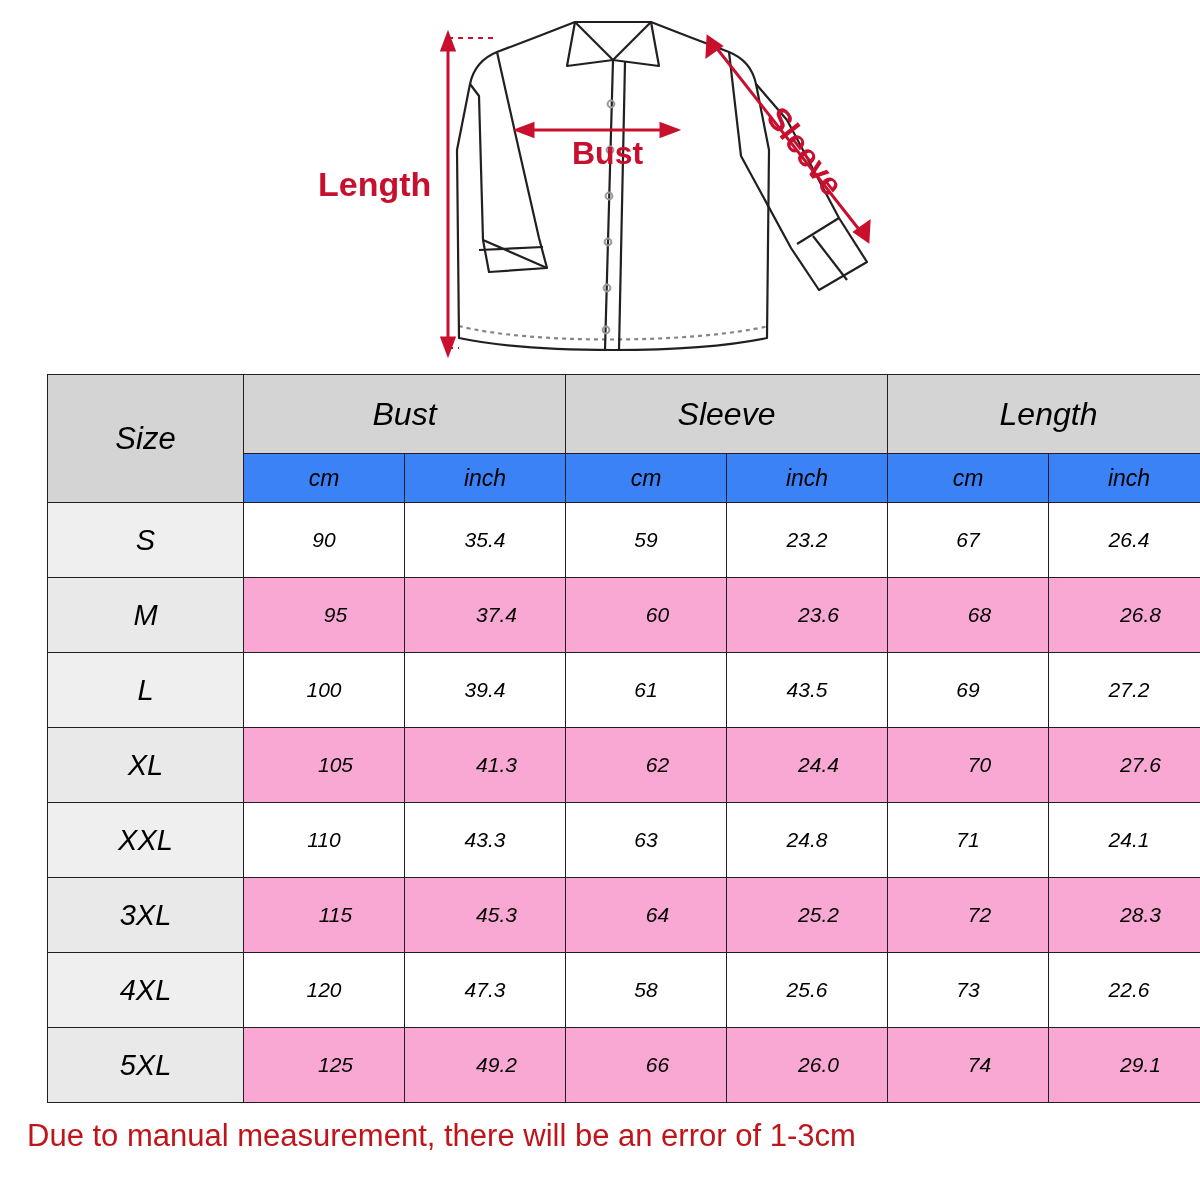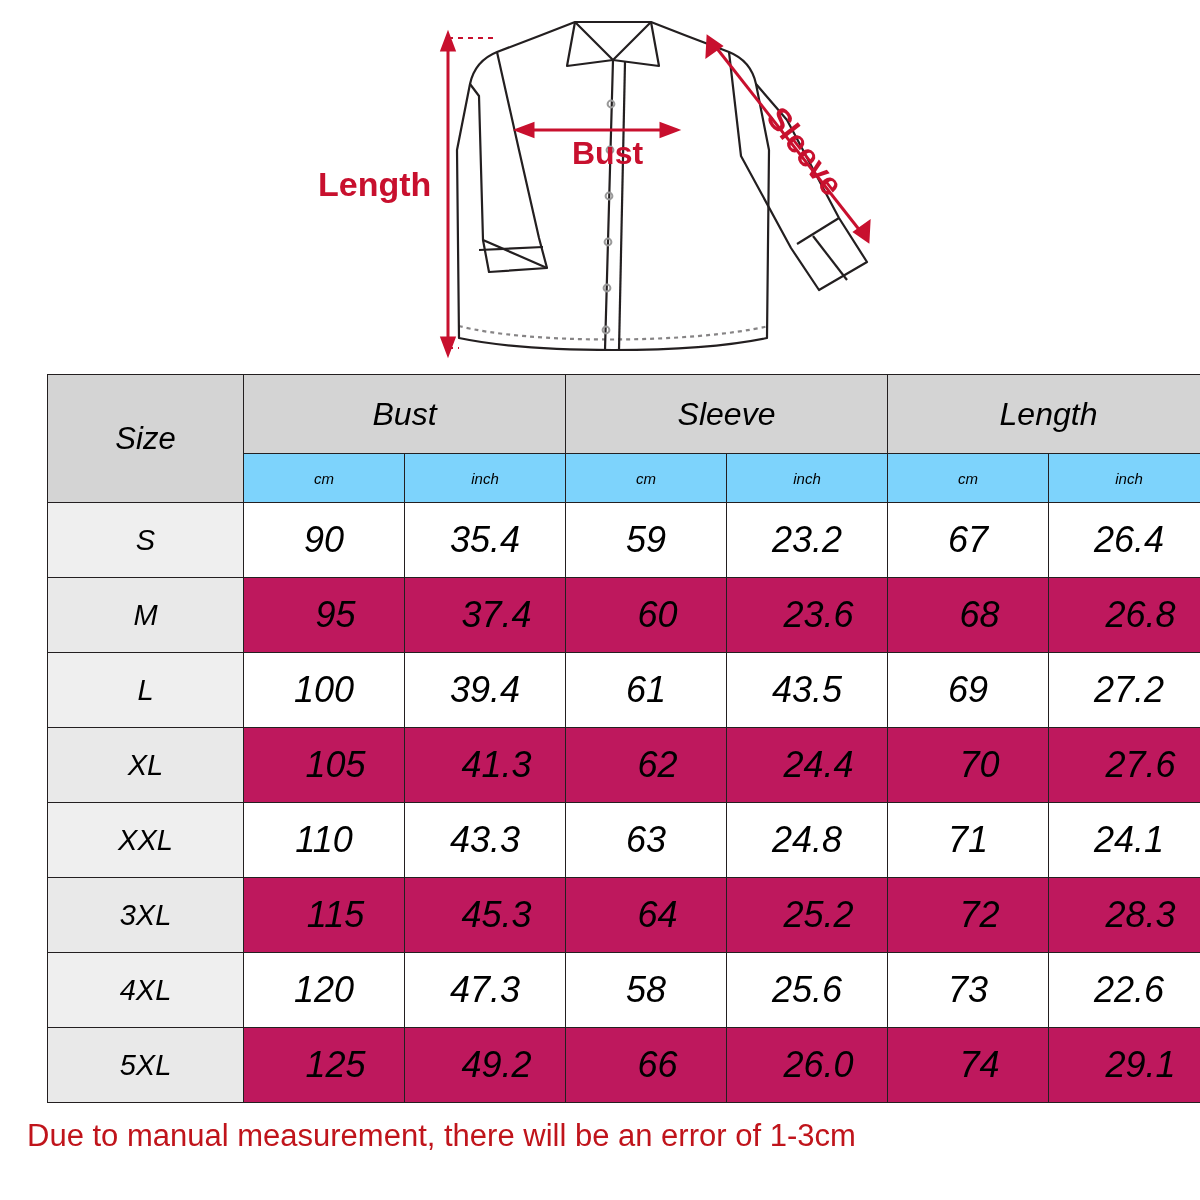--- a/index.html
+++ b/index.html
@@ -62,36 +62,36 @@
     font-size: 31px;
     font-weight: bold;
   }
   .hdr-group {
     background: #d4d4d4;
     font-size: 32px;
     font-weight: bold;
     height: 78px;
   }
   .hdr-unit {
-    background: #7dd3fc;
-    font-size: 15px;
+    background: #3b82f6;
+    font-size: 23px;
     height: 48px;
   }
   .row-size-cell {
     background: #efefef;
     font-size: 29px;
     height: 74px;
   }
   .row-value {
     background: #ffffff;
-    font-size: 36px;
+    font-size: 21px;
     height: 74px;
   }
   tr.shade .row-value {
-    background: #be185d;
+    background: #f9a8d4;
     padding-left: 23px;
   }
   tr.shade .row-size-cell {
     background: #e9e9e9;
   }
 
   
   .note {
     position: absolute;
     left: 0;

